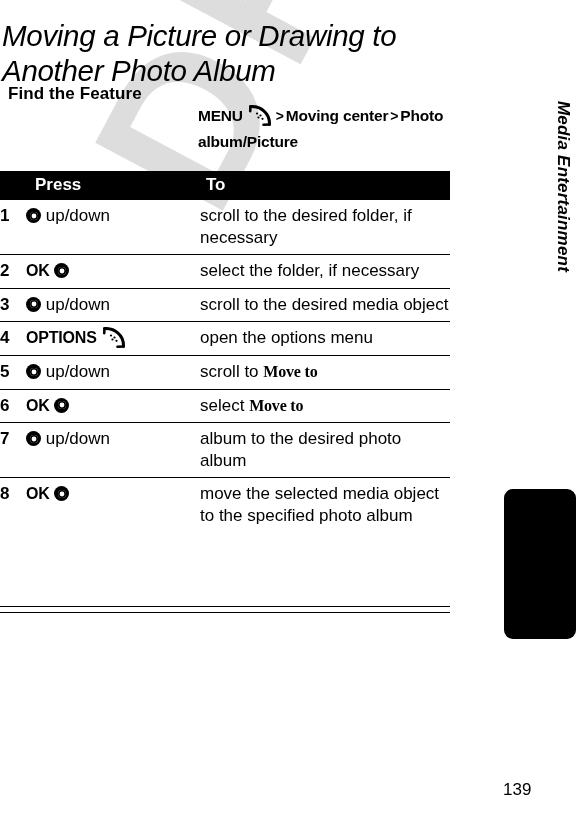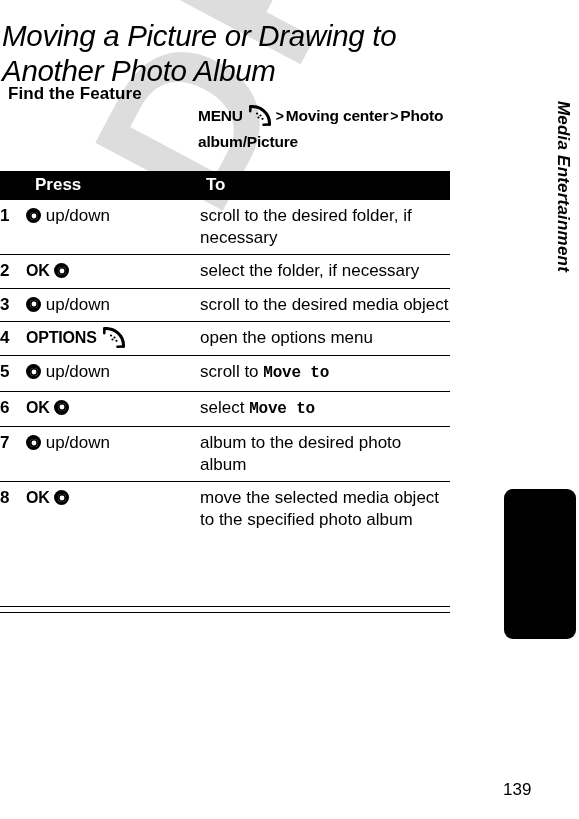--- a/index.html
+++ b/index.html
@@ -180,21 +180,21 @@
   .press-lbl {
     font-family: "Liberation Sans Narrow", "Liberation Sans", sans-serif;
     font-weight: bold;
     font-size: 16px;
     letter-spacing: -0.2px;
   }
   .press-txt {
     font-size: 17px;
   }
   .emph {
-    font-family: Liberation Mono, monospace;
+    font-family: Liberation Serif, serif;
     font-weight: bold;
     font-size: 16px;
     letter-spacing: -0.2px;
   }
   .row-vcenter { padding-top: 7px; }
 
   
   #table-rule-1 {
     position: absolute;
     left: 0;

